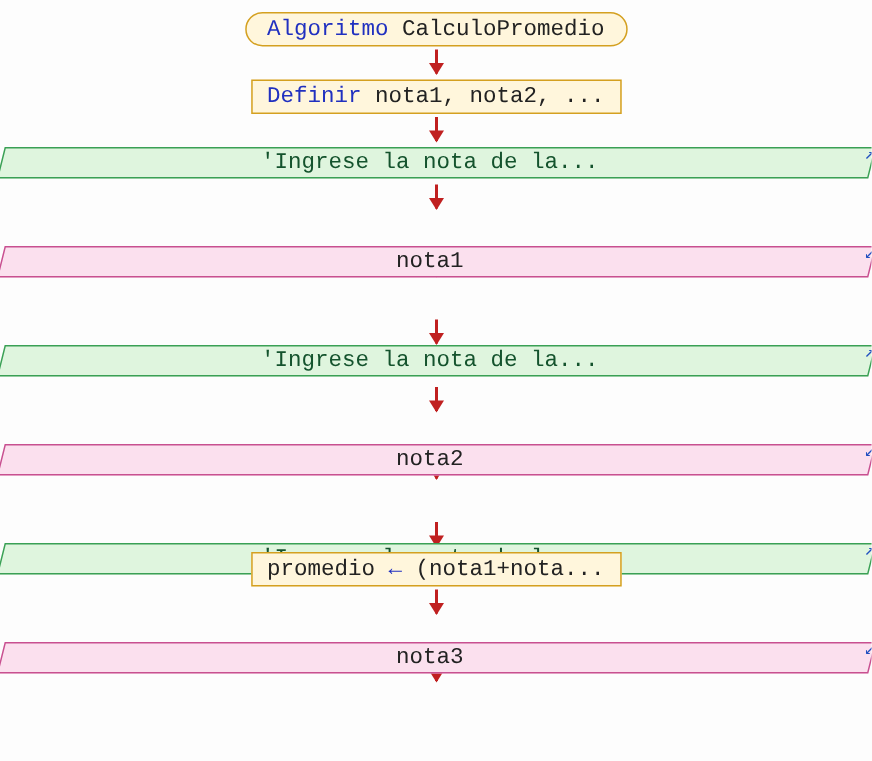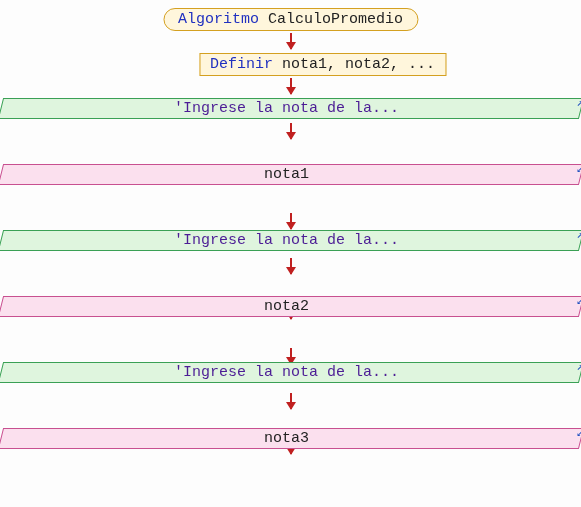--- a/index.html
+++ b/index.html
@@ -29,21 +29,20 @@
     border-radius: 999px;
     padding: 2px 14px;
     color: #222;
   }
   
   .process {
     border: 1.5px solid #d4a020;
     background: #fff6dc;
     padding: 2px 10px;
     color: #222;
-    margin-left: 32px;
   }
   
   .io {
     padding: 2px 22px 2px 14px;
     position: relative;
   }
   .io-shape {
     position: absolute;
     inset: 0;
     z-index: -1;
@@ -53,21 +52,21 @@
   .io .corner-arrow {
     position: absolute;
     top: -2px;
     right: -2px;
     font-size: 11px;
     color: #2050c0;
     transform: skewX(0);
   }
   .io-pink .corner-arrow { color: #2050c0; }
   .kw { color: #2030c0; }
-  .str { color: #4c1d95; }
+  .str { color: #14532d; }
   .assign { color: #2030c0; }
   .txt { color: #222; }
   
   .arrow {
     position: absolute;
     width: 2px;
     background: #c02020;
   }
   .arrow::after {
     content: "";
@@ -129,15 +128,18 @@
   <div class="node io io-green center-x" style="top:278px;">
     <div class="io-shape"></div><span class="corner-arrow">↗</span>
     <span class="str">'Ingrese la nota de la...</span>
   </div>
 
   <div class="node io io-pink center-x" style="top:323px;">
     <div class="io-shape"></div><span class="corner-arrow">↙</span>
     <span class="txt">nota3</span>
   </div>
 
+  <div class="node process center-x" style="top:368px;">
+    <span class="txt">promedio </span><span class="assign">←</span><span class="txt"> (nota1+nota...</span>
+  </div>
 
 
 </div>
 
 </body></html>

